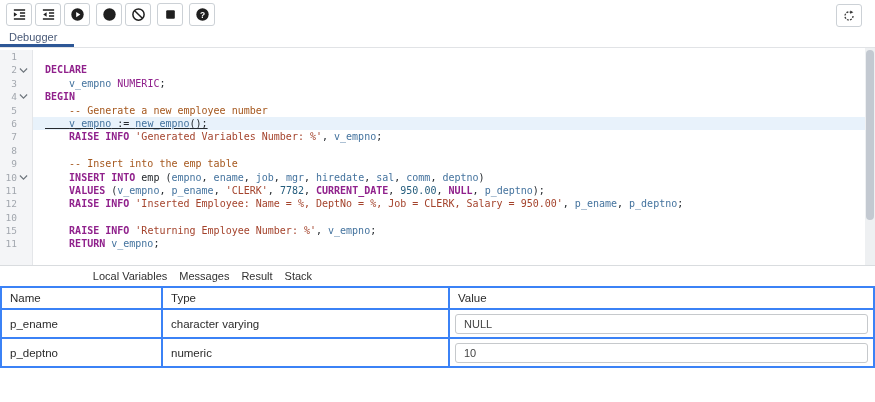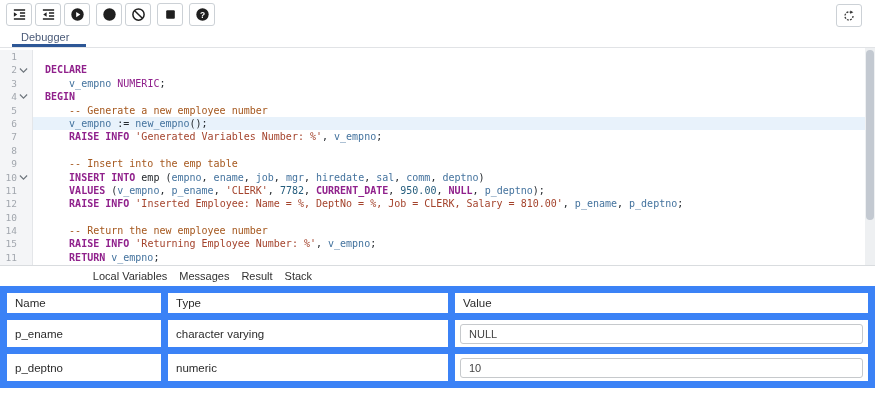--- a/index.html
+++ b/index.html
@@ -8,54 +8,54 @@
 
   
   .toolbar{height:28px;display:flex;align-items:center;padding-left:6px;position:relative;background:#fff;}
   .tbtn{width:26px;height:23px;background:#fff;border:1px solid #ccd1d6;border-radius:3px;
         display:flex;align-items:center;justify-content:center;margin-right:3px;padding:0;cursor:pointer;}
   .tbtn svg{display:block;}
   .gap{margin-right:6px;}
   .tbtn.right{position:absolute;right:13px;top:4px;margin:0;}
 
   
-  .tabbar{height:19px;border-bottom:1px solid #e1e3e6;display:flex;align-items:stretch;background:#fff;padding-left:12px;}
+  .tabbar{height:19px;border-bottom:1px solid #e1e3e6;display:flex;align-items:stretch;background:#fff;}
   .mtab{padding:1px 17px 0 9px;font-size:11px;color:#4a5a78;display:flex;align-items:center;
         border-bottom:3px solid var(--c-underline,#2d5796);cursor:pointer;}
 
   
   .editor{position:relative;height:217px;background:#fff;overflow:hidden;
           font-family:"DejaVu Sans Mono","Liberation Mono",monospace;font-size:10px;}
   .ed-lines{display:flex;flex-direction:column;height:100%;padding-top:2px;box-sizing:border-box;}
   .ed-line{display:flex;height:13.4px;line-height:13.4px;flex:0 0 13.4px;}
   .ed-line.filler{flex:1 1 auto;height:auto;}
   .gut{width:33px;flex:0 0 33px;background:#f4f5f7;border-right:1px solid #e4e6e9;
        display:flex;align-items:center;box-sizing:border-box;}
   .lnum{width:17px;text-align:right;color:#a2a7ae;font-size:9.5px;}
   .fold{width:13px;display:flex;align-items:center;justify-content:center;color:#6f767d;}
   .code{flex:1;white-space:pre;padding-left:12px;color:#24292e;padding-right:12px;}
-  .ed-line.active .code{background:var(--c-activeline,#e8f2fb);}
+  .ed-line.active .code{background:var(--c-activeline,#e8f2fb);text-decoration:underline;}
   .tk-kw{color:var(--c-kw,#90218c);font-weight:bold;}
   .tk-ty{color:var(--c-type,#90218c);}
   .tk-var{color:var(--c-var,#44739e);}
   .tk-num{color:var(--c-num,#245c7c);}
   .tk-str{color:var(--c-str,#a4432c);}
   .tk-com{color:var(--c-com,#a5571d);}
   .tk-pln{color:#24292e;}
   .vscroll{position:absolute;top:0;right:0;width:10px;height:100%;background:#eef0f2;}
   .vthumb{position:absolute;top:2px;left:1px;width:8px;height:170px;border-radius:4px;background:#c3c9d1;}
 
   
   .btabs{height:20px;border-top:1px solid #d9dcdf;display:flex;align-items:center;background:#fff;font-size:11px;}
   .btab{margin:0 6px;color:#303030;cursor:pointer;white-space:nowrap;}
   .btab.active{border:1px solid #9fa6ad;border-radius:4px;background:#fff;padding:1px 9px;margin-left:3px;margin-right:7px;margin-top:40px;}
 
   
   table.ptable{width:875px;border-collapse:collapse;table-layout:fixed;font-size:11.5px;background:#fff;}
-  .ptable th,.ptable td{border:7px solid #3b82f6;text-align:left;font-weight:normal;
+  .ptable th,.ptable td{border:2px solid #3b82f6;text-align:left;font-weight:normal;
         padding:0 0 0 8px;color:#2b2b2b;overflow:hidden;white-space:nowrap;margin-top:22px;}
   .ptable th{height:20px;}
   .ptable td{height:27px;}
   .col-name{width:161px;}
   .col-type{width:287px;}
   .val-cell{padding:0 5px !important;}
   .val-input{width:100%;height:20px;box-sizing:border-box;border:1px solid #c6c9cc;border-radius:3px;
         font-family:"Liberation Sans",sans-serif;font-size:11px;color:#444;padding:0 8px;background:#fff;outline:none;}
 
   .below{background:#fff;flex:1;}
@@ -225,35 +225,28 @@
             <span class="lnum">11</span>
             <span class="fold"></span>
           </span>
           <span class="code"><span class="tk-pln">    </span><span class="tk-kw">VALUES</span><span class="tk-pln"> (</span><span class="tk-var">v_empno</span><span class="tk-pln">, </span><span class="tk-var">p_ename</span><span class="tk-pln">, </span><span class="tk-str">'CLERK'</span><span class="tk-pln">, </span><span class="tk-num">7782</span><span class="tk-pln">, </span><span class="tk-kw">CURRENT_DATE</span><span class="tk-pln">, </span><span class="tk-num">950.00</span><span class="tk-pln">, </span><span class="tk-kw">NULL</span><span class="tk-pln">, </span><span class="tk-var">p_deptno</span><span class="tk-pln">);</span></span>
         </div>
         <div class="ed-line">
           <span class="gut">
             <span class="lnum">12</span>
             <span class="fold"></span>
           </span>
-          <span class="code"><span class="tk-pln">    </span><span class="tk-kw">RAISE INFO</span><span class="tk-pln"> </span><span class="tk-str">'Inserted Employee: Name = %, DeptNo = %, Job = CLERK, Salary = 810.00'</span><span class="tk-pln">, </span><span class="tk-var">p_ename</span><span class="tk-pln">, </span><span class="tk-var">p_deptno</span><span class="tk-pln">;</span></span>
+          <span class="code"><span class="tk-pln">    </span><span class="tk-kw">RAISE INFO</span><span class="tk-pln"> </span><span class="tk-str">'Inserted Employee: Name = %, DeptNo = %, Job = CLERK, Salary = 950.00'</span><span class="tk-pln">, </span><span class="tk-var">p_ename</span><span class="tk-pln">, </span><span class="tk-var">p_deptno</span><span class="tk-pln">;</span></span>
         </div>
         <div class="ed-line">
           <span class="gut">
             <span class="lnum">10</span>
             <span class="fold"></span>
           </span>
           <span class="code"></span>
-        </div>
-        <div class="ed-line">
-          <span class="gut">
-            <span class="lnum">14</span>
-            <span class="fold"></span>
-          </span>
-          <span class="code"><span class="tk-pln">    </span><span class="tk-com">-- Return the new employee number</span></span>
         </div>
         <div class="ed-line">
           <span class="gut">
             <span class="lnum">15</span>
             <span class="fold"></span>
           </span>
           <span class="code"><span class="tk-pln">    </span><span class="tk-kw">RAISE INFO</span><span class="tk-pln"> </span><span class="tk-str">'Returning Employee Number: %'</span><span class="tk-pln">, </span><span class="tk-var">v_empno</span><span class="tk-pln">;</span></span>
         </div>
         <div class="ed-line">
           <span class="gut">

